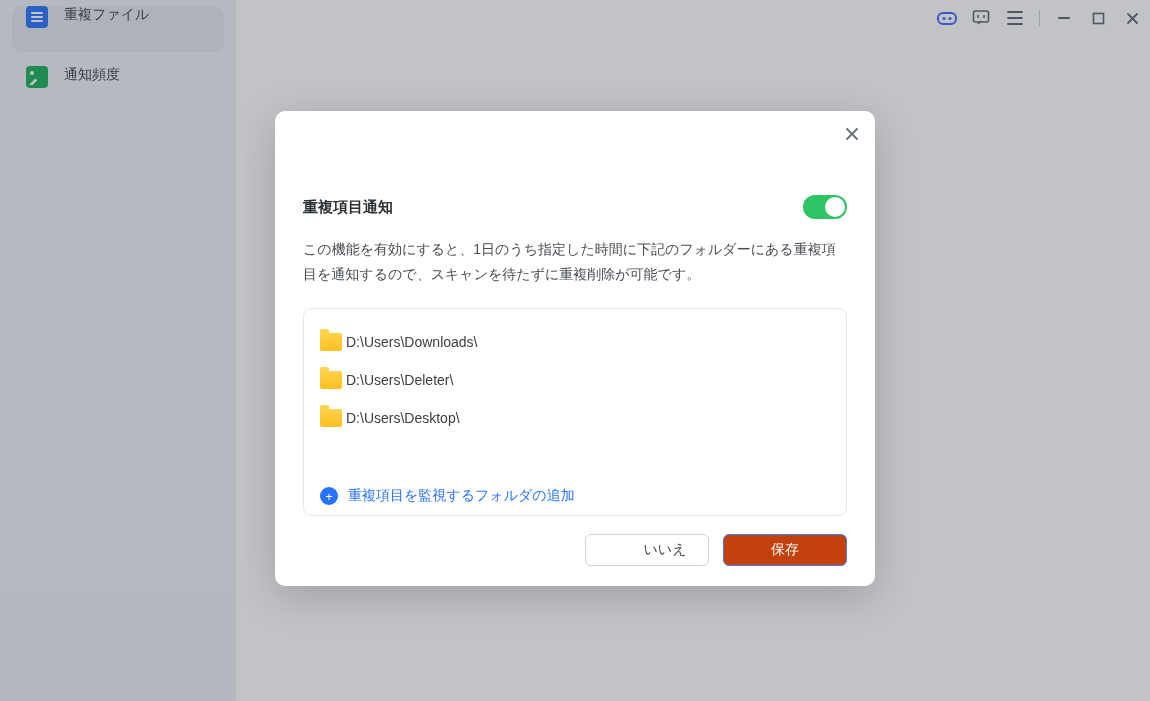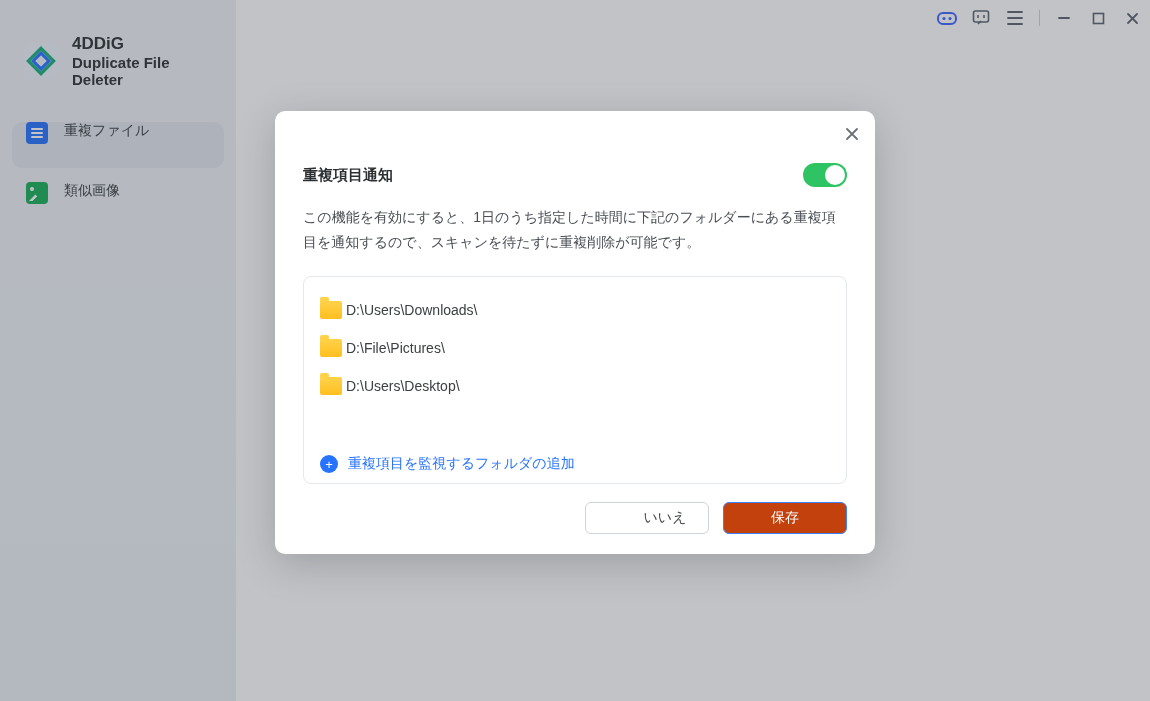--- a/index.html
+++ b/index.html
@@ -78,21 +78,21 @@
   background: #fff;
   border-radius: 10px;
   box-shadow: 0 10px 40px rgba(0,0,0,0.18);
   padding: 0 0 20px 0;
 }
 .modal-close {
   position:absolute; top:12px; right:12px;
   width:22px;height:22px; display:flex;align-items:center;justify-content:center;
   color:#6b7078; cursor:pointer;
 }
-.modal-body { padding: 52px 28px 0 28px; }
+.modal-body { padding: 52px 28px 0 28px; margin-top: 32px; }
 
 .modal-head {
   display:flex; align-items:center; justify-content:space-between;
   margin-bottom: 18px;
 }
 .modal-title { font-size:15px; font-weight:700; color:#2d3033; }
 
 
 .toggle {
   width:44px;height:24px;border-radius:999px;
@@ -165,40 +165,29 @@
 }
 .btn-outline{border:1px solid #cfd3da;color:#3f4347;background:#fff;padding-left:36px;}
 .btn-primary{background:#c2410c;color:#fff;border:1px solid #3c82ff;}
 </style>
 </head>
 <body>
 
 <div class="app-root">
 
   <aside class="sidebar">
-    <div class="brand">
-      <svg class="brand-logo" viewBox="0 0 48 48">
-        <rect x="2" y="2" width="44" height="44" rx="10" fill="#eef3fb"></rect>
-        <path d="M24 8 L40 24 L24 40 L8 24 Z" fill="none" stroke="#17b07a" stroke-width="4"></path>
-        <path d="M24 14 L34 24 L24 34 L14 24 Z" fill="none" stroke="#2673ff" stroke-width="4"></path>
-      </svg>
-      <div class="brand-text">
-        <div class="line1">4DDiG</div>
-        <div class="line2">Duplicate File Deleter</div>
-      </div>
-    </div>
 
     <nav class="nav">
       <div class="nav-item active">
         <span class="nav-icon doc"></span>
         <span>重複ファイル</span>
       </div>
       <div class="nav-item">
         <span class="nav-icon img"></span>
-        <span>類似画像</span>
+        <span>通知頻度</span>
       </div>
     </nav>
   </aside>
 
   <main class="main">
     <div class="winbar">
       <span class="ic">
         <svg width="20" height="16" viewBox="0 0 20 16">
             <rect x="1" y="3" width="18" height="11" rx="5" fill="none" stroke="#3f66ff" stroke-width="2"></rect>
             <circle cx="7" cy="8.5" r="1.6" fill="#3f66ff"></circle>
@@ -253,21 +242,21 @@
 
       <p class="modal-desc">この機能を有効にすると、1日のうち指定した時間に下記のフォルダーにある重複項目を通知するので、スキャンを待たずに重複削除が可能です。</p>
 
       <div class="folder-box">
         <div class="folder-row">
           <span class="fd-icon"></span>
           <span>D:\Users\Downloads\</span>
         </div>
         <div class="folder-row">
           <span class="fd-icon"></span>
-          <span>D:\File\Pictures\</span>
+          <span>D:\Users\Deleter\</span>
         </div>
         <div class="folder-row">
           <span class="fd-icon"></span>
           <span>D:\Users\Desktop\</span>
         </div>
 
         <div class="folder-add">
           <span class="plus-circle">+</span>
           <span>重複項目を監視するフォルダの追加</span>
         </div>

